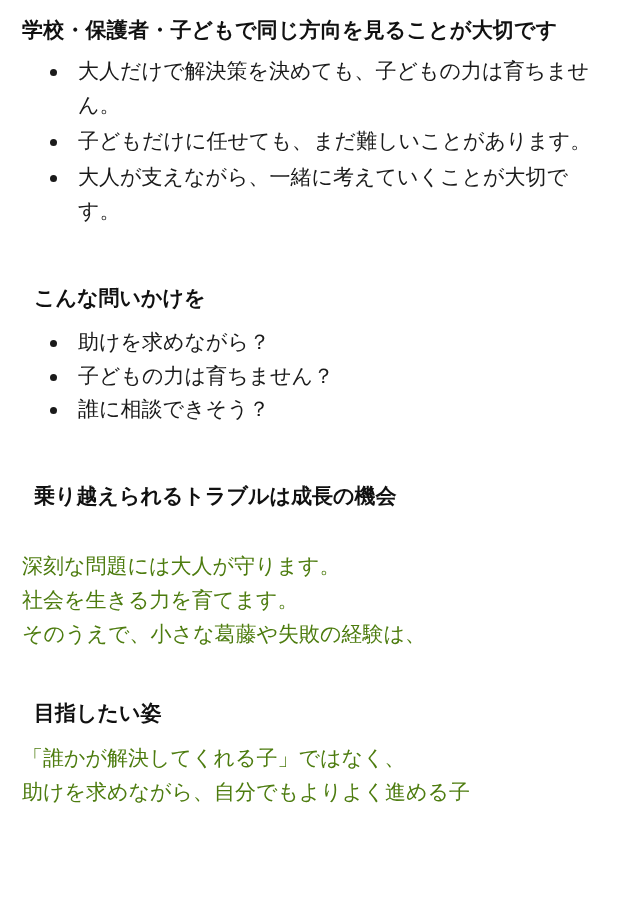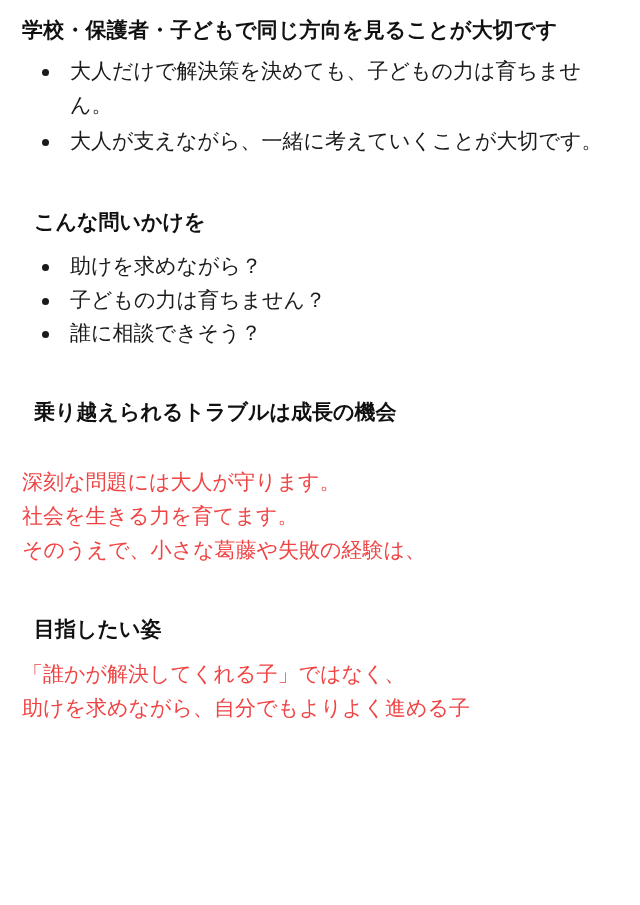--- a/index.html
+++ b/index.html
@@ -28,21 +28,21 @@
     line-height: 1.5;
     color: #111111;
     letter-spacing: 0.2px;
     margin: 0;
   }
   .heading.first {
     margin-bottom: 8px;
   }
   ul.bullets {
     list-style: none;
-    margin: 0;
+    margin: 8px;
     padding: 0;
   }
   ul.bullets li {
     position: relative;
     font-size: 21px;
     line-height: 1.62;
     padding-left: 48px;
     margin: 0 0 2px 0;
     color: #1a1a1a;
   }
@@ -59,21 +59,21 @@
   ul.bullets.tight li {
     line-height: 1.6;
     margin-bottom: 0px;
   }
   .gap-lg { height: 34px; }
   .gap-md { height: 26px; }
   .para {
     font-size: 21px;
     line-height: 1.62;
     margin: 0;
-    color: #ef4444;
+    color: #4d7c0f;
   }
   .para.bold {
     font-weight: normal;
   }
   .section-head {
     font-size: 21px;
     font-weight: bold;
     color: #111111;
     margin: 12px;
     line-height: 1.5;
@@ -81,20 +81,21 @@
 </style>
 </head>
 <body>
 
 <div class="page">
 
   <h1 class="heading first">学校・保護者・子どもで同じ方向を見ることが大切です</h1>
 
   <ul class="bullets">
     <li>大人だけで解決策を決めても、子どもの力は育ちません。</li>
+    <li>子どもだけに任せても、まだ難しいことがあります。</li>
     <li>大人が支えながら、一緒に考えていくことが大切です。</li>
   </ul>
 
   <div class="gap-lg"></div>
 
   <h2 class="section-head">こんな問いかけを</h2>
 
   <ul class="bullets tight">
     <li>助けを求めながら？</li>
     <li>子どもの力は育ちません？</li>

